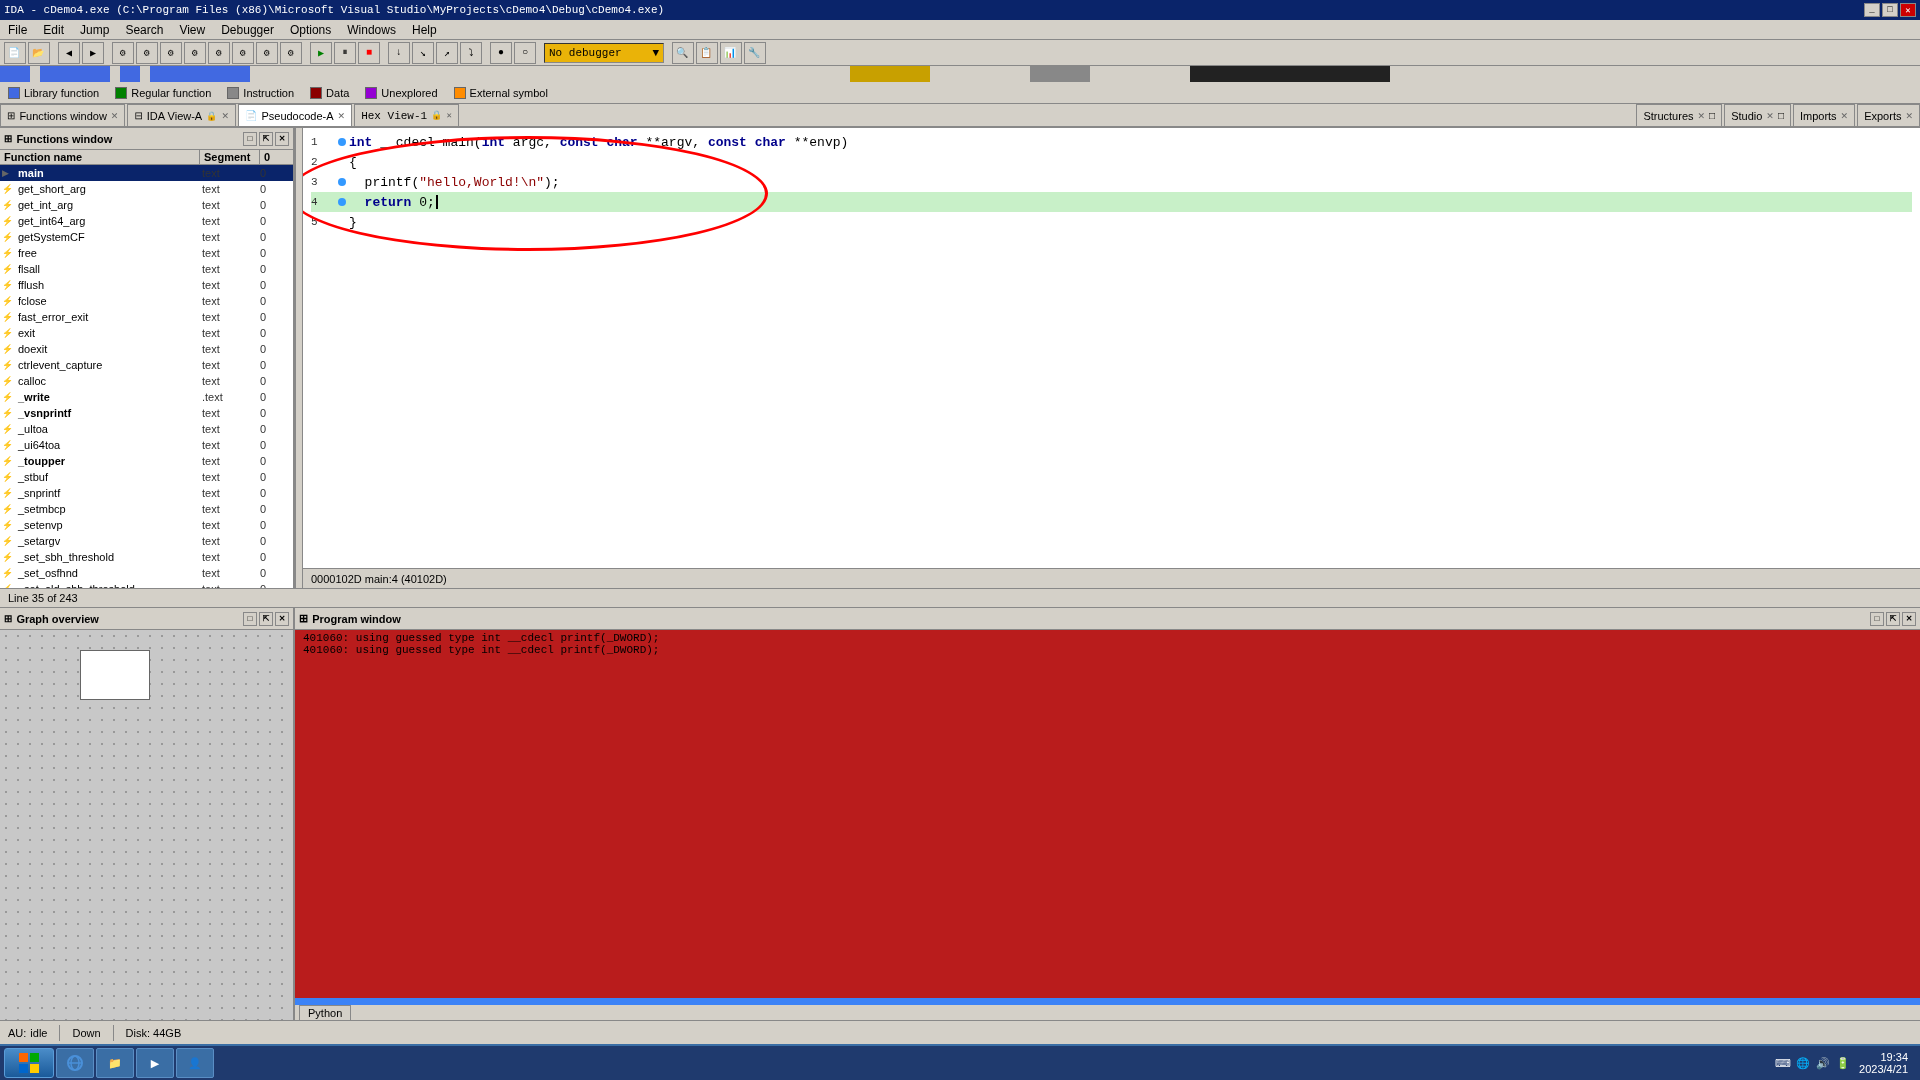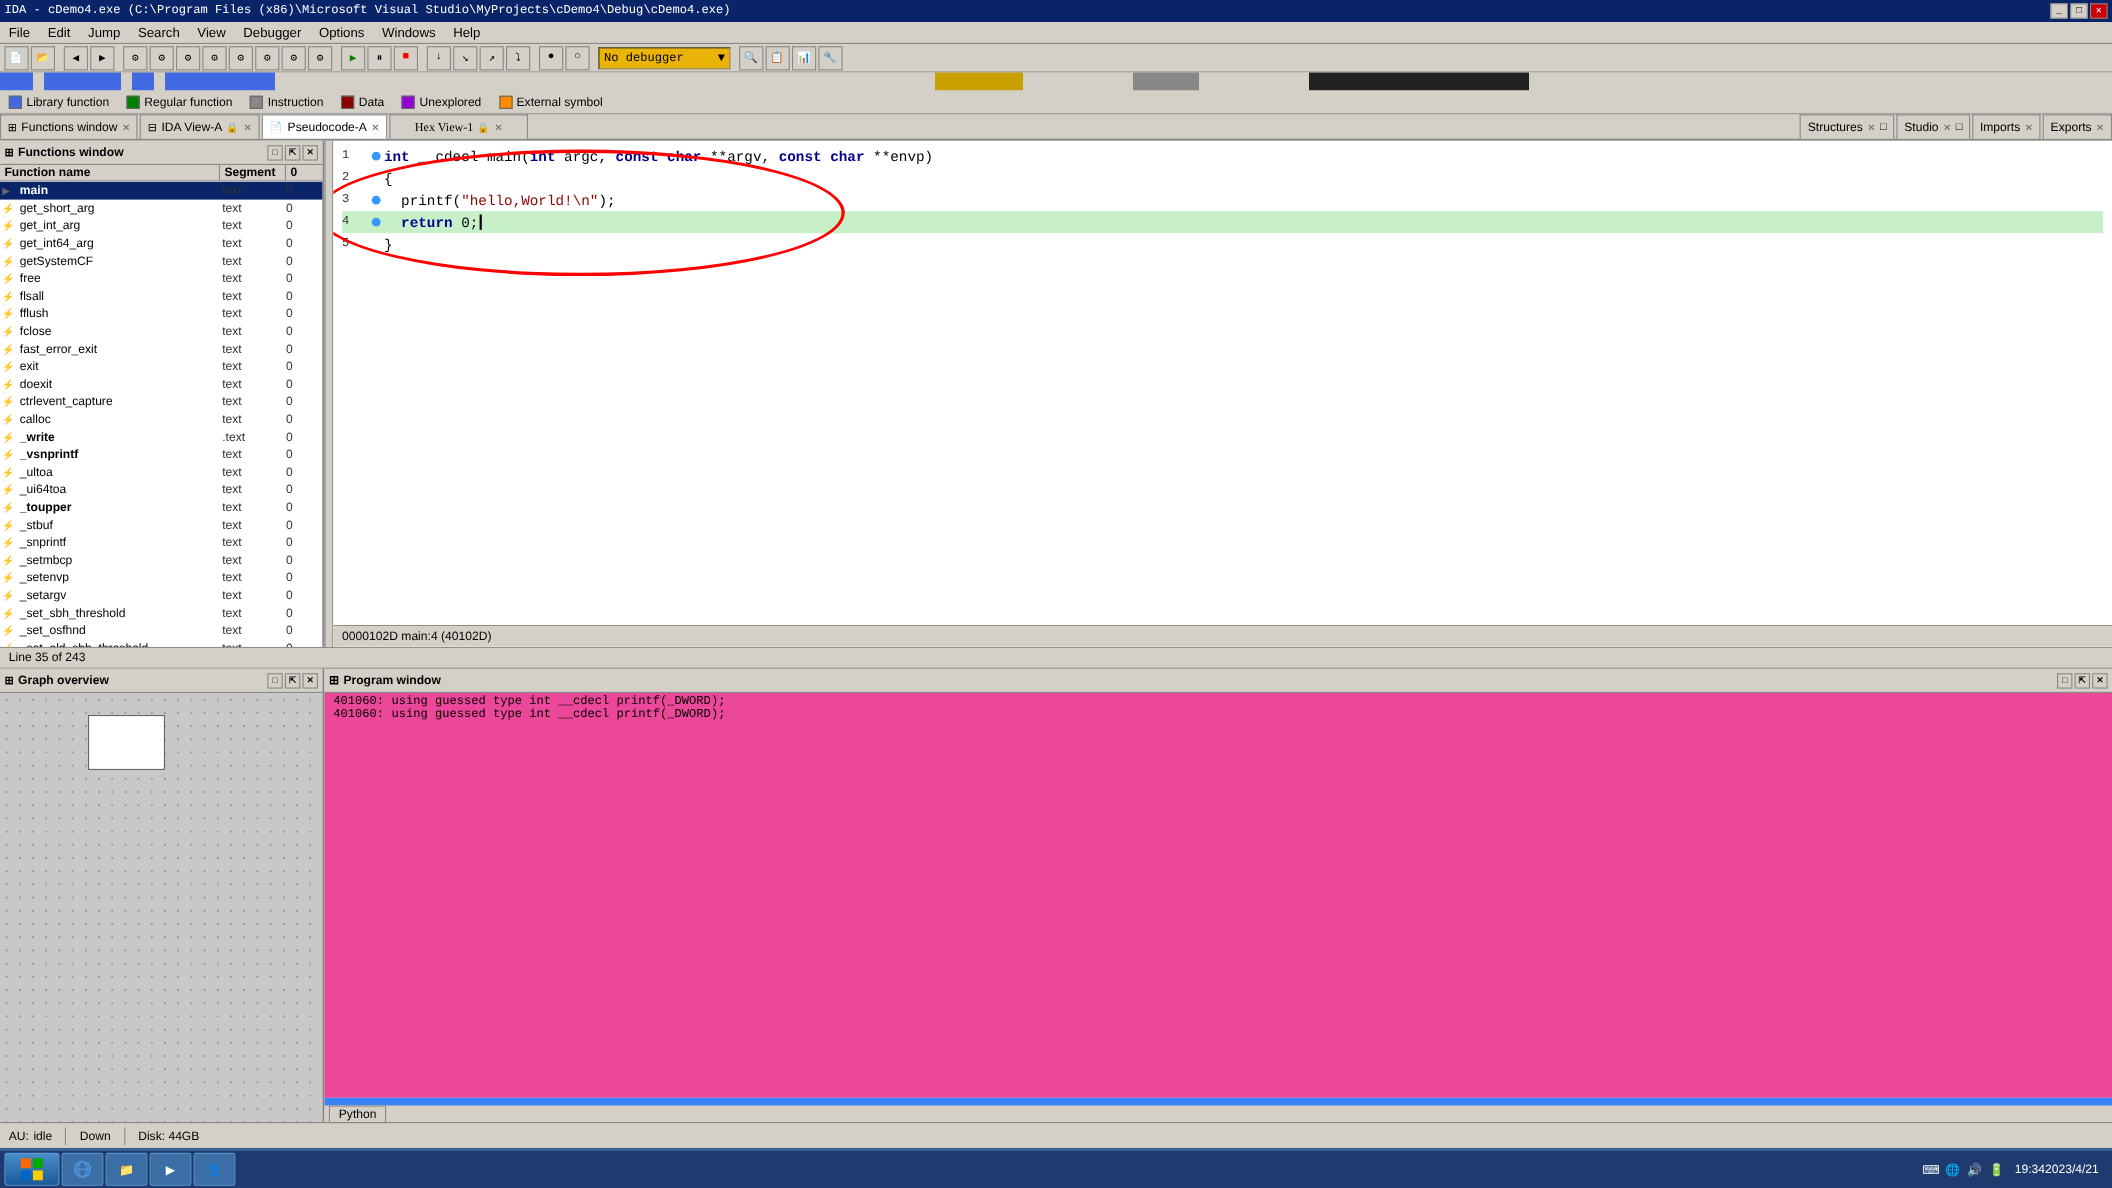--- a/index.html
+++ b/index.html
@@ -210,21 +210,21 @@
     <span style="font-size:9px;cursor:pointer;">🔒</span>
     <span style="font-size:9px;cursor:pointer;color:#666;">✕</span>
   </div>
 
   <div style="height:22px;padding:0 6px;border:1px solid #888;border-bottom:none;background:white;display:flex;align-items:center;gap:4px;font-size:11px;font-family:Arial;cursor:pointer;margin-left:2px;">
     <span style="font-size:10px;">📄</span>
     <span>Pseudocode-A</span>
     <span style="font-size:9px;cursor:pointer;color:#666;">✕</span>
   </div>
 
-  <div style="height:22px;padding:0 22px;border:1px solid #888;border-bottom:none;background:#d4d0c8;display:flex;align-items:center;gap:4px;font-size:11px;font-family:Liberation Serif, serif;cursor:pointer;margin-left:2px;">
+  <div style="height:22px;padding:0 6px;border:1px solid #888;border-bottom:none;background:#d4d0c8;display:flex;align-items:center;gap:4px;font-size:11px;font-family:Liberation Mono, monospace;cursor:pointer;margin-left:2px;">
     <span>Hex View-1</span>
     <span style="font-size:9px;cursor:pointer;">🔒</span>
     <span style="font-size:9px;cursor:pointer;color:#666;">✕</span>
   </div>
 
   <div style="margin-left:auto;display:flex;align-items:flex-end;">
     <div style="height:22px;padding:6px 6px;border:1px solid #888;border-bottom:none;background:#d4d0c8;display:flex;align-items:center;gap:4px;font-size:11px;font-family:Arial;cursor:pointer;">
       <span>Structures</span>
       <span style="font-size:9px;cursor:pointer;color:#666;">✕</span>
       <span style="font-size:10px;">□</span>
@@ -513,21 +513,21 @@
         <div style="display:flex;align-items:center;gap:4px;">
           <span>⊞</span>
           <span>Program window</span>
         </div>
         <div style="display:flex;gap:2px;">
           <div class="panel-btn">□</div>
           <div class="panel-btn">⇱</div>
           <div class="panel-btn">✕</div>
         </div>
       </div>
-      <div id="output-content" style="flex:1;background:#ec4899;padding:2px 8px;font-family:'Courier New',monospace;font-size:11px;overflow-y:auto;">
+      <div id="output-content" style="flex:1;background:#b91c1c;padding:2px 8px;font-family:'Courier New',monospace;font-size:11px;overflow-y:auto;">
         <div>401060: using guessed type int __cdecl printf(_DWORD);</div>
         <div>401060: using guessed type int __cdecl printf(_DWORD);</div>
       </div>
       <div id="python-prompt" style="background:#d4d0c8;height:22px;display:flex;align-items:center;padding:0 4px;font-size:11px;font-family:Arial;border-top:7px solid #3b82f6;">
         <button class="python-btn">Python</button>
       </div>
     </div>
   </div>
 </div>
 
@@ -573,18 +573,18 @@
     <div class="task-icon">👤</div>
   </div>
 
   <div id="taskbar-right">
     <span style="display:flex;gap:4px;align-items:center;">
       <span class="tray-icon">⌨</span>
       <span class="tray-icon">🌐</span>
       <span class="tray-icon">🔊</span>
       <span class="tray-icon">🔋</span>
     </span>
-    <div style="display:flex;flex-direction:row;align-items:flex-end;">
+    <div style="display:flex;flex-direction:column;align-items:flex-end;">
       <span>19:34</span>
       <span>2023/4/21</span>
     </div>
   </div>
 </div>
 
 </body></html>

